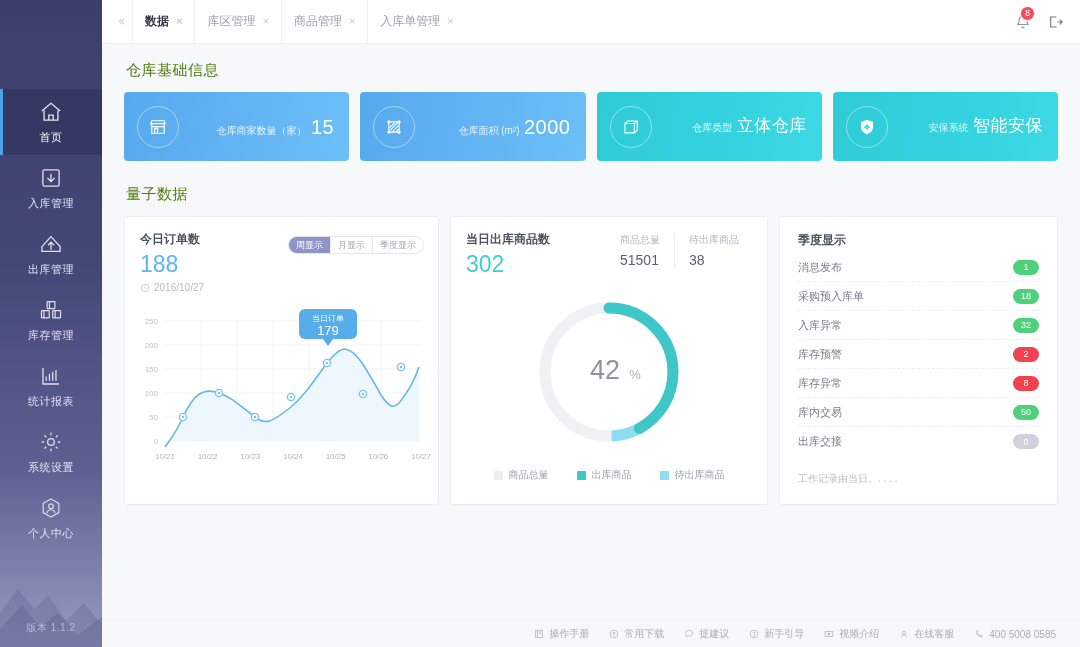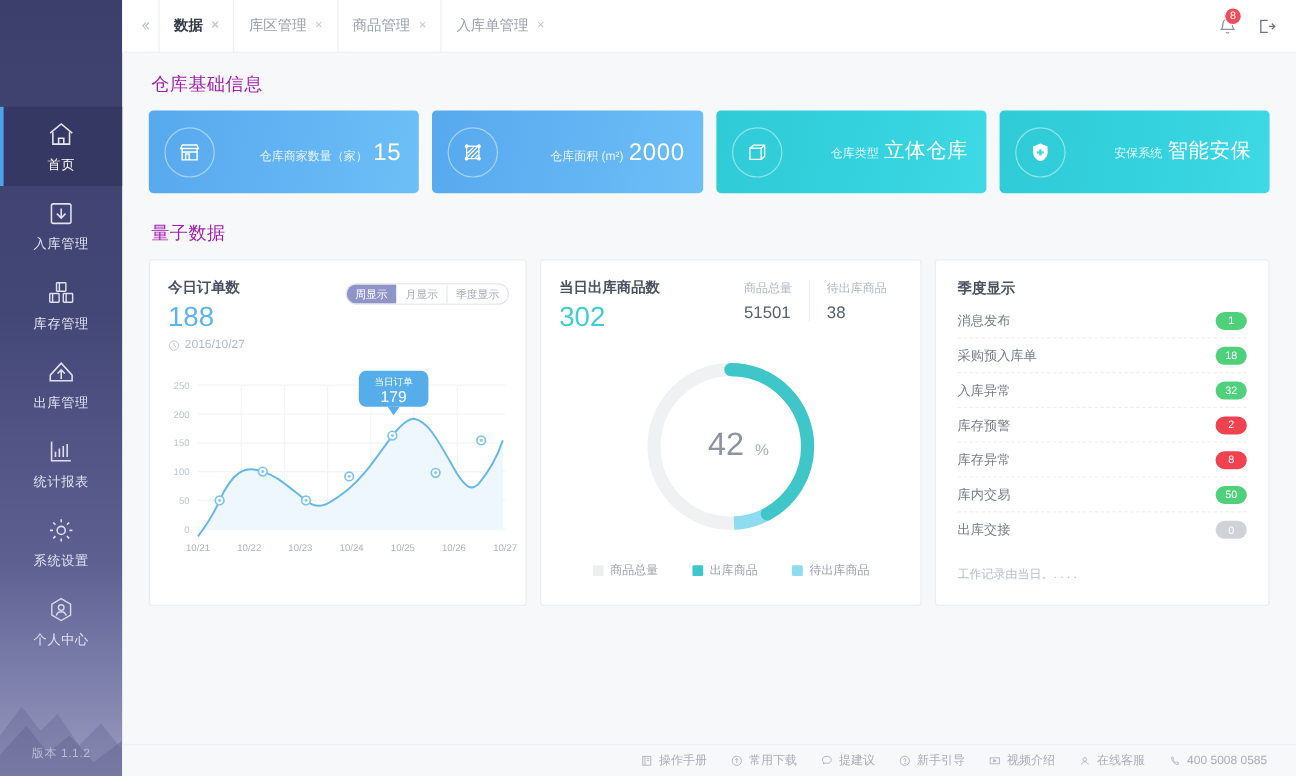--- a/index.html
+++ b/index.html
@@ -79,21 +79,21 @@
     background: #f04c5c; color: #fff; font-size: 9px;
     display: flex; align-items: center; justify-content: center;
     padding: 0 3px; border: 1.5px solid #fff;
   }
   .icon-btn { width: 18px; height: 18px; cursor: pointer; color: #707886; }
 
   
   .content { flex: 1; overflow: hidden; padding: 0 0 0 0; position: relative; }
 
   .section-title {
-    font-size: 15px; color: #a21caf; padding: 17px 0 12px 24px;
+    font-size: 15px; color: #4d7c0f; padding: 17px 0 12px 24px;
     letter-spacing: .5px;
   }
   .section-title.second { padding-top: 24px; }
 
   
   .cards {
     display: flex; gap: 11px; padding: 0 22px;
   }
   .card {
     flex: 1; height: 69px; border-radius: 4px;
@@ -219,38 +219,38 @@
           <svg viewBox="0 0 24 24" fill="none" stroke="#e0e0f0" stroke-width="1.2">
             <rect x="4.5" y="4.5" width="15" height="15" rx="1.5"></rect>
             <path d="M12 8v7.2M8.7 12l3.3 3.4 3.3-3.4"></path>
           </svg>
         </span>
         <span class="nav-label">入库管理</span>
       </div>
 
       <div class="nav-item">
         <span class="nav-ico">
+          <svg viewBox="0 0 24 24" fill="none" stroke="#e0e0f0" stroke-width="1.2">
+            <path d="M3.6 14.4 12 5.2l8.4 9.2v4.4H3.6z"></path>
+            <path d="M12 17.4v-6.6M9.2 13.2 12 10.4l2.8 2.8"></path>
+          </svg>
+        </span>
+        <span class="nav-label">出库管理</span>
+      </div>
+
+      <div class="nav-item">
+        <span class="nav-ico">
           <svg viewBox="0 0 24 24" fill="none" stroke="#e0e0f0" stroke-width="1.1">
             <rect x="8.4" y="4.2" width="7.2" height="6.6" rx=".6"></rect>
             <rect x="3.2" y="12.6" width="7.2" height="6.6" rx=".6"></rect>
             <rect x="13.6" y="12.6" width="7.2" height="6.6" rx=".6"></rect>
             <path d="M10.6 4.2v6.6M5.4 12.6v6.6M15.8 12.6v6.6"></path>
           </svg>
         </span>
         <span class="nav-label">库存管理</span>
-      </div>
-
-      <div class="nav-item">
-        <span class="nav-ico">
-          <svg viewBox="0 0 24 24" fill="none" stroke="#e0e0f0" stroke-width="1.2">
-            <path d="M3.6 14.4 12 5.2l8.4 9.2v4.4H3.6z"></path>
-            <path d="M12 17.4v-6.6M9.2 13.2 12 10.4l2.8 2.8"></path>
-          </svg>
-        </span>
-        <span class="nav-label">出库管理</span>
       </div>
 
       <div class="nav-item">
         <span class="nav-ico">
           <svg viewBox="0 0 24 24" fill="none" stroke="#e0e0f0" stroke-width="1.2">
             <path d="M4.6 4.6v14.8h14.8"></path>
             <path d="M7.6 16.4v-4M10.6 16.4v-6.4M13.6 16.4v-8.4M16.6 16.4v-10"></path>
           </svg>
         </span>
         <span class="nav-label">统计报表</span>

